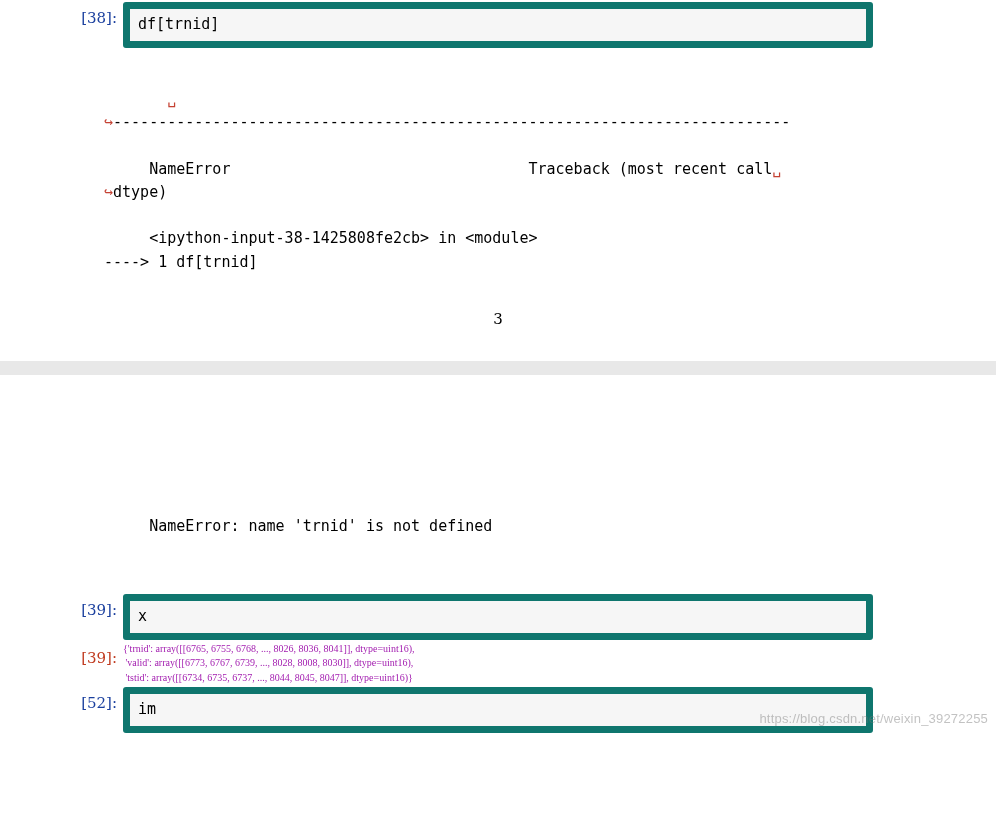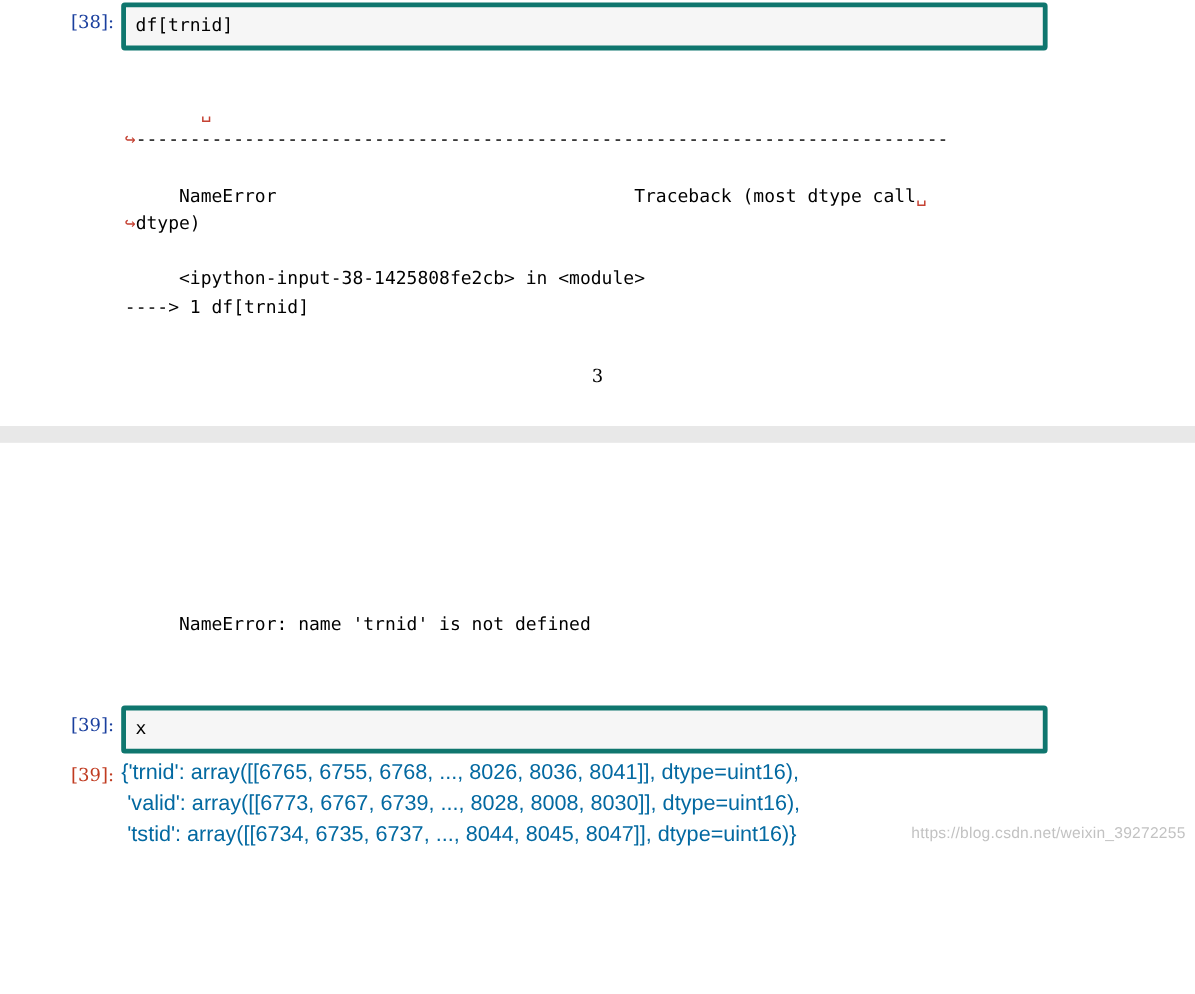--- a/index.html
+++ b/index.html
@@ -13,52 +13,53 @@
   }
   .page {
     width: 996px;
     margin: 0 auto;
     position: relative;
   }
   .cell-row {
     display: flex;
     align-items: flex-start;
     margin: 2px 0 2px 0;
+    padding-left: 22px;
   }
   .prompt {
     width: 95px;
     text-align: right;
     padding-right: 6px;
     padding-top: 6px;
     font-family: "DejaVu Serif", Georgia, "Times New Roman", serif;
     font-size: 15px;
     flex-shrink: 0;
     user-select: none;
   }
   .prompt.in { color: #1a3f9e; }
   .prompt.out { color: #c03b20; }
   .code-input {
     flex: 1;
-    border: 4px solid #0f766e;
+    border: 7px solid #0f766e;
     border-radius: 3px;
     background: #f6f6f6;
     padding: 5px 8px;
     white-space: pre;
     font-family: inherit;
     font-size: 15px;
     color: #000;
     margin-right: 123px;
   }
   .output-block {
     flex: 1;
     padding: 0 0 0 0;
     white-space: pre;
-    font-family: Liberation Sans, sans-serif;
-    font-size: 18px;
-    color: #0369a1;
+    font-family: Liberation Serif, serif;
+    font-size: 10px;
+    color: #a21caf;
     margin-right: 123px;
   }
   .error-block {
     margin: 40px 0 10px 0;
     padding: 0 0 0 104px;
     white-space: pre;
     font-family: inherit;
     font-size: 15px;
     line-height: 1.55;
     color: #000;
@@ -94,21 +95,21 @@
 <div class="page">
 
   <div class="cell-row">
     <div class="prompt in">[38]:</div>
     <div class="code-input">df[trnid]</div>
   </div>
 
   <div class="error-block"><span>       </span><span class="red-sym">␣</span>
 <span class="red-sym">↪</span><span>---------------------------------------------------------------------------</span>
 
-<span>     NameError</span><span>                                 Traceback (most dtype call</span><span class="red-sym">␣</span>
+<span>     NameError</span><span>                                 Traceback (most recent call</span><span class="red-sym">␣</span>
 <span class="red-sym">↪</span><span>dtype)</span>
 
 <span>     &lt;ipython-input-38-1425808fe2cb&gt; in &lt;module&gt;</span>
 <span>----&gt; 1 df[trnid]</span>
 </div>
 
   <div class="page-num">3</div>
 
   <div class="page-break"></div>
 
@@ -120,15 +121,19 @@
   </div>
 
   <div class="cell-row">
     <div class="prompt out">[39]:</div>
     <div class="output-block">{'trnid': array([[6765, 6755, 6768, ..., 8026, 8036, 8041]], dtype=uint16),
  'valid': array([[6773, 6767, 6739, ..., 8028, 8008, 8030]], dtype=uint16),
  'tstid': array([[6734, 6735, 6737, ..., 8044, 8045, 8047]], dtype=uint16)}</div>
   </div>
 
 
+  <div class="cell-row">
+    <div class="prompt in">[52]:</div>
+    <div class="code-input">im</div>
+  </div>
 
   <div class="watermark">https://blog.csdn.net/weixin_39272255</div>
 </div>
 
 </body></html>

